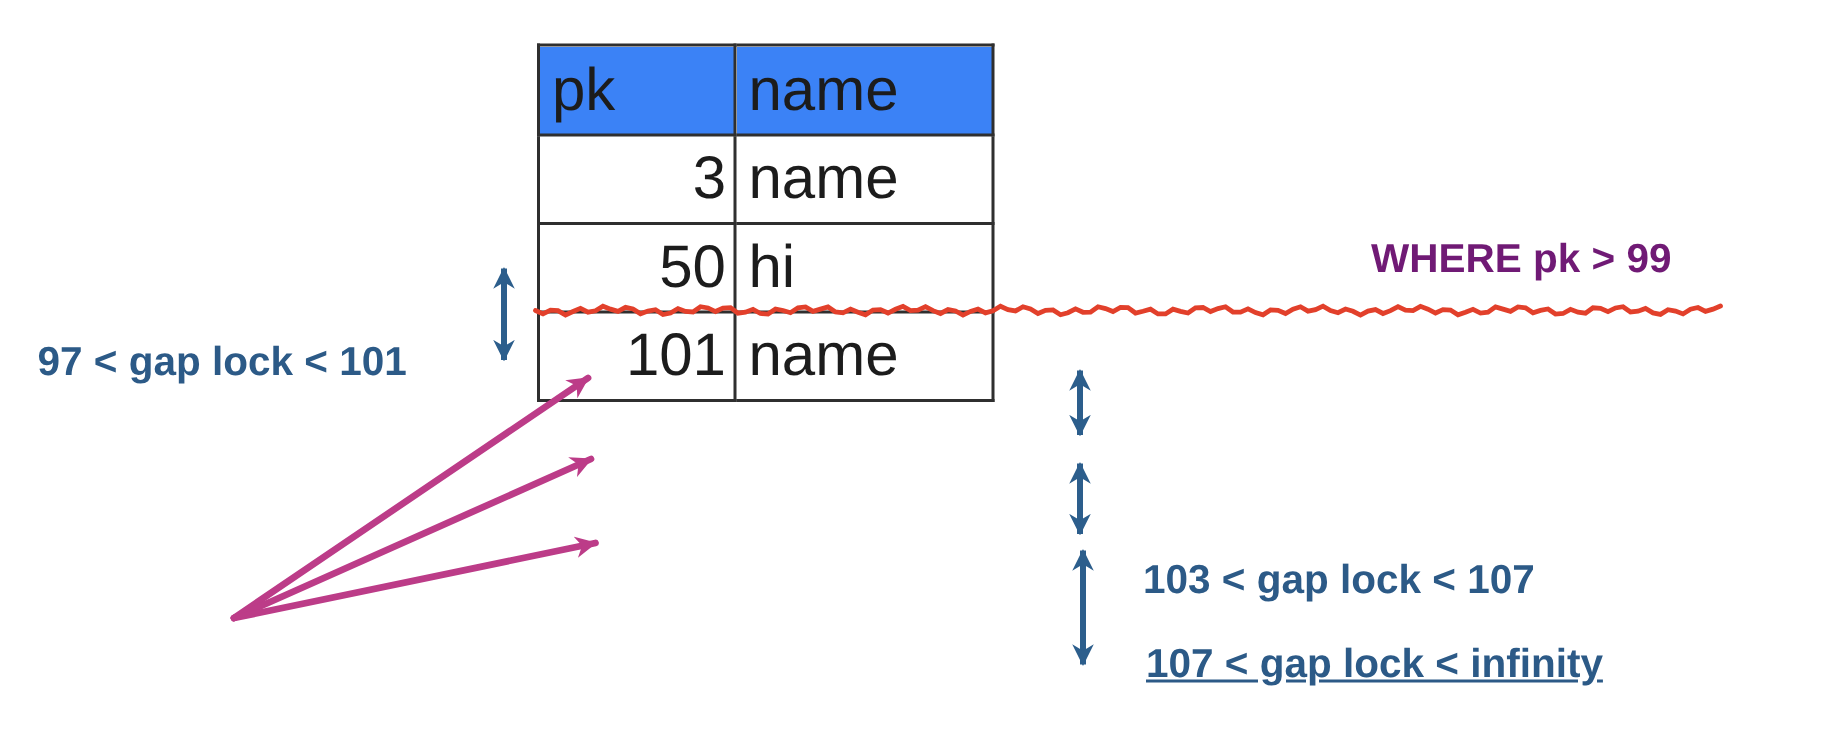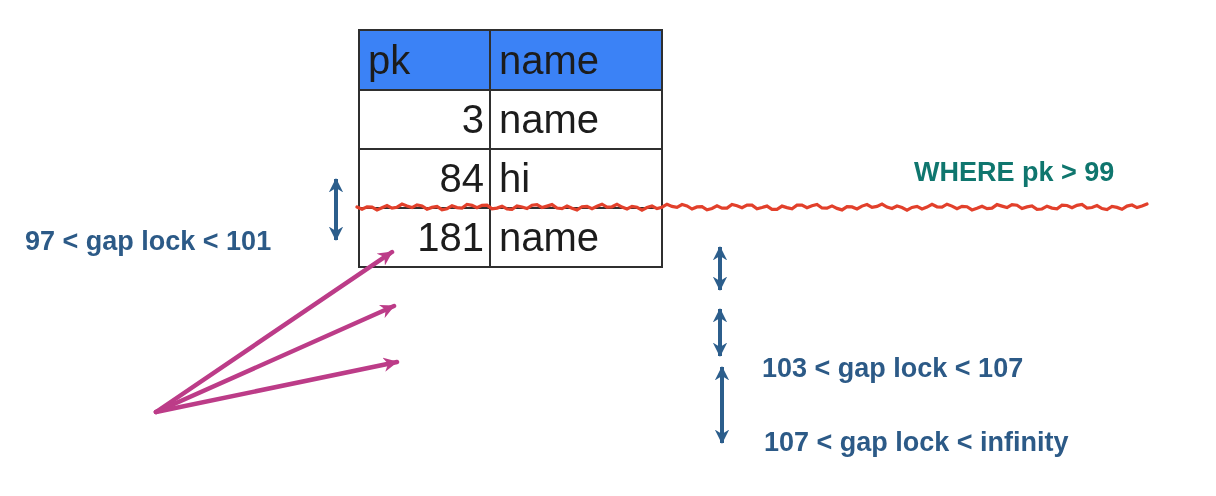--- a/index.html
+++ b/index.html
@@ -35,28 +35,28 @@
 
   
   .lbl {
     position: absolute;
     font-weight: 700;
     white-space: nowrap;
     z-index: 2;
     line-height: 28px;
   }
   .lbl-blue { color: #2C5A87; font-size: 27px; margin-top: 36px; }
-  .lbl-red  { color: #0f766e; font-size: 27px; }
+  .lbl-red  { color: #701a75; font-size: 27px; }
   .lbl-pink { color: #BB3D86; font-size: 28px; }
 
   #lbl-gap-left  { left: 25px;  top: 191px; }
   #lbl-where     { left: 914px; top: 158px; }
   #lbl-gap-1     { left: 762px; top: 254px; }
-  #lbl-gap-2     { left: 762px; top: 318px; text-align: right; }
-  #lbl-gap-3     { left: 764px; top: 392px; }
+  #lbl-gap-2     { left: 762px; top: 336px; text-align: right; }
+  #lbl-gap-3     { left: 764px; top: 392px; text-decoration: underline; }
   #lbl-record-lock {
     left: 40px; top: 368px; width: 118px;
     text-align: center; line-height: 39px; white-space: normal;
   }
   #lbl-record-lock span { display: block; }
 
   
   #overlay { position: absolute; inset: 0; z-index: 3; pointer-events: none; }
 </style>
 </head>
@@ -70,25 +70,25 @@
         <th class="col-pk">pk</th>
         <th class="col-name">name</th>
       </tr>
     </thead>
     <tbody>
       <tr>
         <td class="pk-cell">3</td>
         <td class="name-cell">name</td>
       </tr>
       <tr>
-        <td class="pk-cell">84</td>
+        <td class="pk-cell">50</td>
         <td class="name-cell">hi</td>
       </tr>
       <tr>
-        <td class="pk-cell">181</td>
+        <td class="pk-cell">101</td>
         <td class="name-cell">name</td>
       </tr>
     </tbody>
   </table>
 
   <div id="lbl-gap-left" class="lbl lbl-blue">97 &lt; gap lock &lt; 101</div>
 
   <div id="lbl-where" class="lbl lbl-red">WHERE pk &gt; 99</div>
 
 

